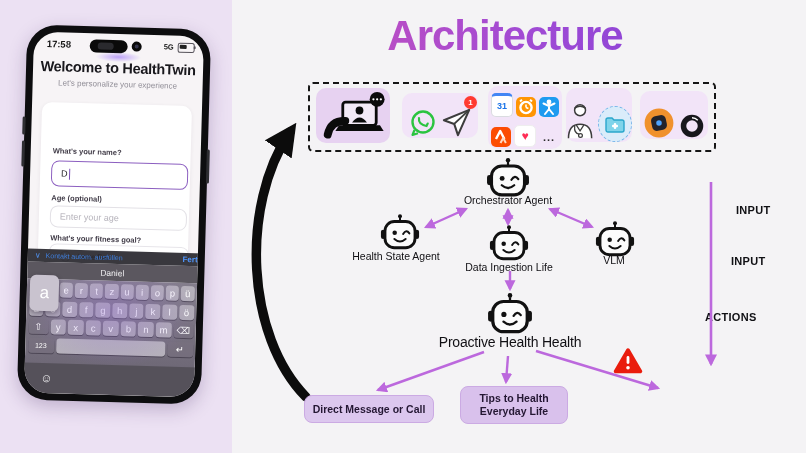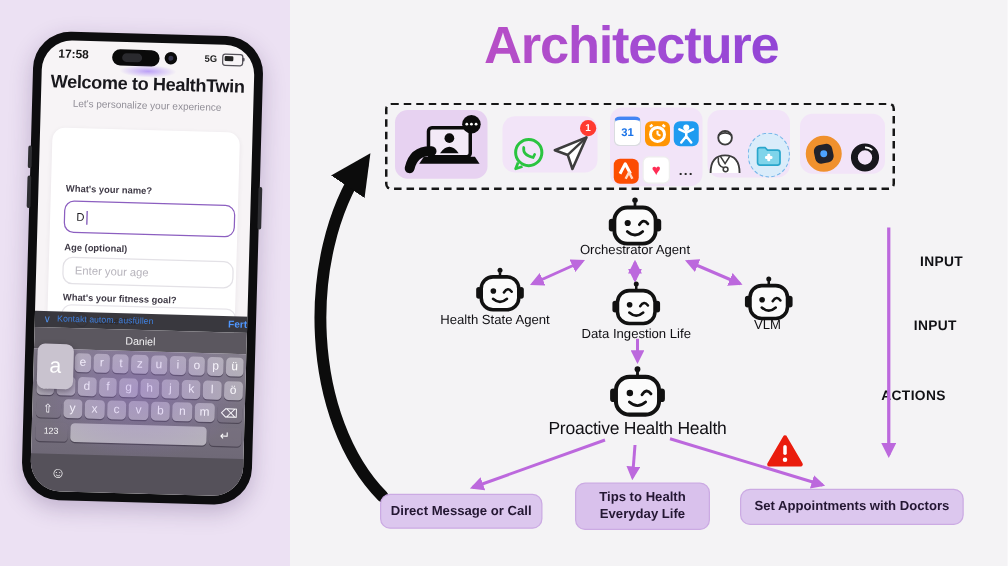--- a/index.html
+++ b/index.html
@@ -394,15 +394,14 @@
   <div class="abs stage-label" style="left:705px;top:311px;text-align:center;">ACTIONS</div>
 
   <svg class="abs z2" style="left:613px;top:347px;" width="30" height="28" viewBox="0 0 30 28">
     <path d="M15 3 L27.5 24.5 H2.5 Z" fill="#ea1c0d" stroke="#ea1c0d" stroke-width="3.5" stroke-linejoin="round"></path>
     <rect x="13.6" y="9" width="2.8" height="8" rx="1.4" fill="#fff"></rect>
     <circle cx="15" cy="20.8" r="1.8" fill="#fff"></circle>
   </svg>
 
   <div class="abs out-box ob1 z2">Direct Message or Call</div>
   <div class="abs out-box ob2 z2">Tips to Health Everyday Life</div>
-  <div class="abs out-box ob3 z2">Set Appointments with Doctors</div>
 
 </div>
 
 </body></html>

